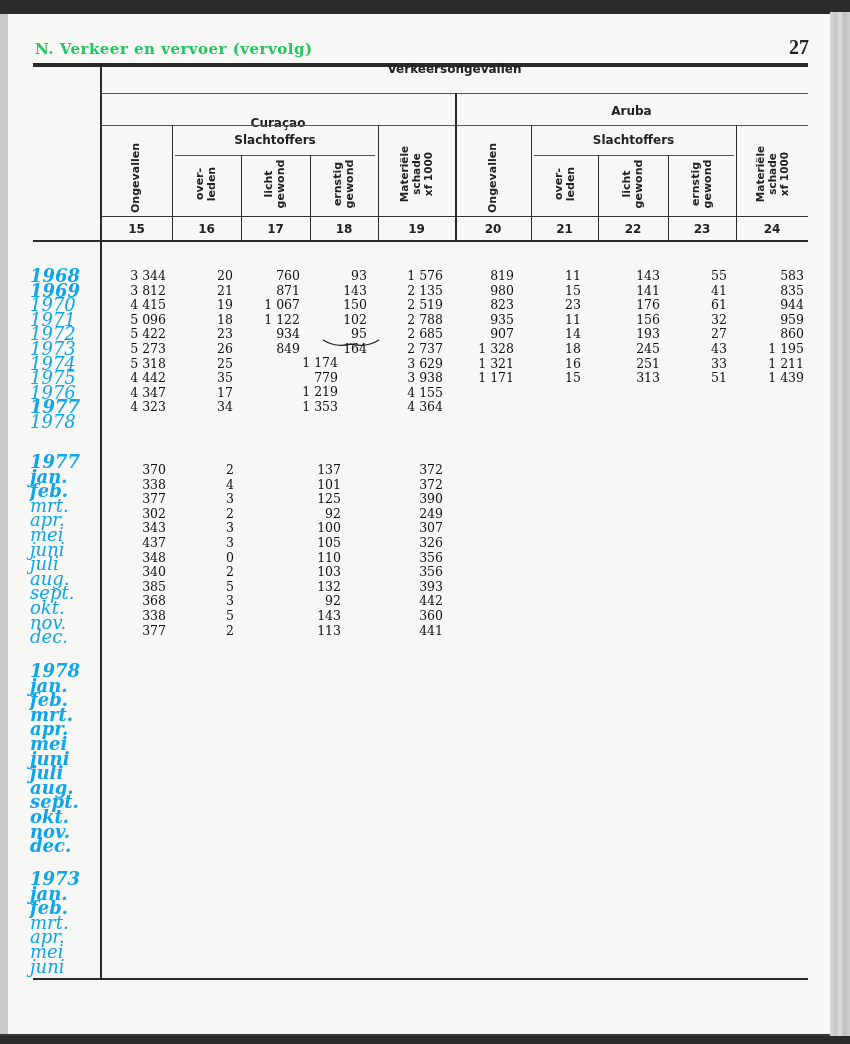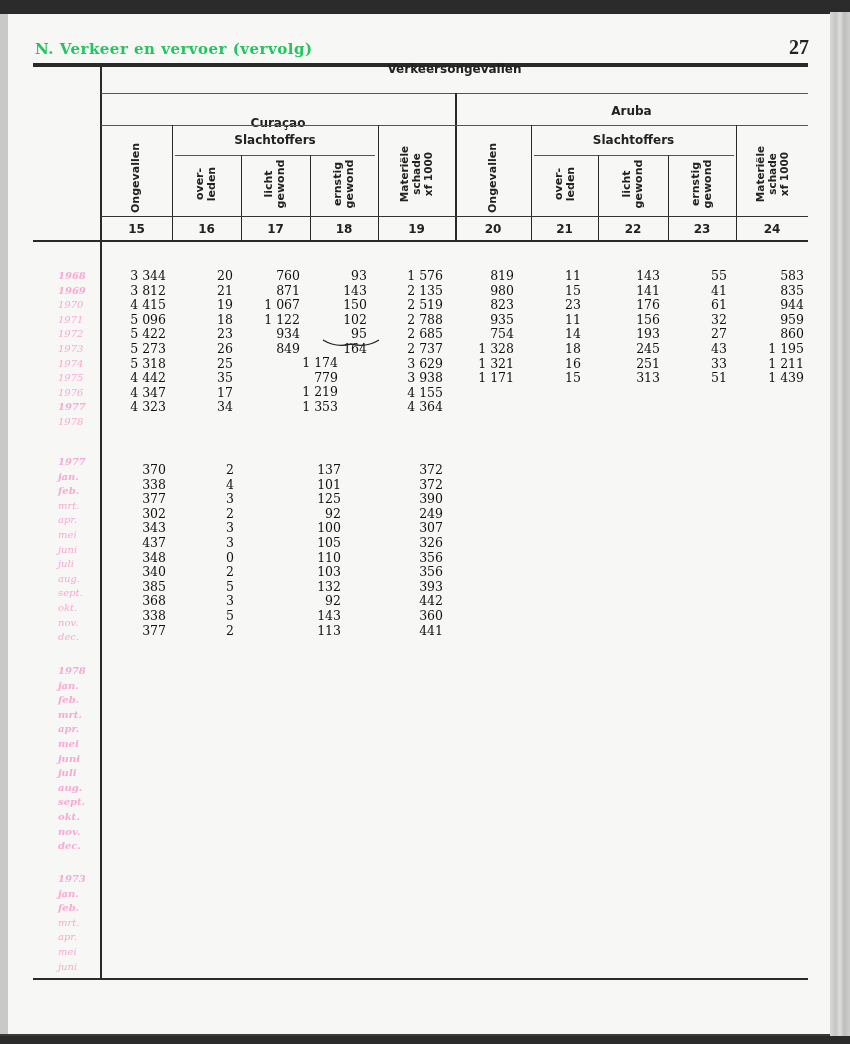--- a/index.html
+++ b/index.html
@@ -10,21 +10,21 @@
   .pageedge { position:absolute; left:830px; top:12px; width:20px; height:1026px; background:linear-gradient(90deg,#d8d8d6,#c5c5c3 30%,#e0e0de 50%,#bdbdbb 70%,#cfcfcd); }
   .lmargin { position:absolute; left:0; top:14px; width:8px; height:1020px; background:#c9c9c7; }
   .title { position:absolute; left:35px; top:40px; font-family:"DejaVu Serif", serif; font-size:15px; font-weight:bold; color:#22c55e; letter-spacing:0.5px; }
   .pagenum { position:absolute; left:789px; top:36px; font-family:"Liberation Serif", serif; font-size:20px; font-weight:bold; color:#222; }
   .rule-thick { position:absolute; background:#2a2a2a; }
   .vline { position:absolute; background:#2a2a2a; width:1px; }
   .hline { position:absolute; background:#555; height:1px; }
   .hdr { position:absolute; font-family:"DejaVu Sans", sans-serif; font-weight:bold; color:#222; font-size:12px; text-align:center; white-space:nowrap; }
   .rot { position:absolute; font-family:"DejaVu Sans", sans-serif; font-weight:bold; color:#222; font-size:11px; line-height:12px; transform:rotate(-90deg); transform-origin:center center; text-align:center; white-space:nowrap; }
   .colnum { position:absolute; font-family:"DejaVu Sans", sans-serif; font-weight:bold; color:#222; font-size:12px; text-align:center; top:222px; }
-  .stub { position:absolute; left:30px; width:62px; font-family:"DejaVu Serif", serif; font-style:italic; font-weight:bold; font-size:10px; color:#f9a8d4; line-height:14.6px;margin-left:28px; }
+  .stub { position:absolute; left:30px; width:62px; font-family:"DejaVu Serif", serif; font-style:italic; font-weight:bold; font-size:18px; color:#0ea5e9; line-height:14.6px; }
   .stub .lt { font-weight:normal; }
   .cell { position:absolute; font-family:"DejaVu Serif", serif; font-size:12.5px; color:#111; text-align:right; white-space:nowrap; line-height:14.6px; }
   .b { font-weight:normal; }
   .brace { position:absolute; left:322px; top:338px; width:58px; height:12px; }
 </style>
 </head>
 <body>
 
 <div class="topbar"></div>
 <div class="lmargin"></div>
@@ -171,21 +171,21 @@
     <div>3 629</div>
     <div>3 938</div>
     <div>4 155</div>
     <div>4 364</div>
 </div>
 <div class="cell" style="left:466px;top:269px;width:48px;">
   <div class="b">819</div>
     <div>980</div>
     <div>823</div>
     <div>935</div>
-    <div>754</div>
+    <div>907</div>
     <div>1 328</div>
     <div>1 321</div>
     <div>1 171</div>
 </div>
 <div class="cell" style="left:565px;top:269px;width:25px;text-align:left;">
   <div class="b">11</div>
     <div>15</div>
     <div>23</div>
     <div>11</div>
     <div>14</div>

